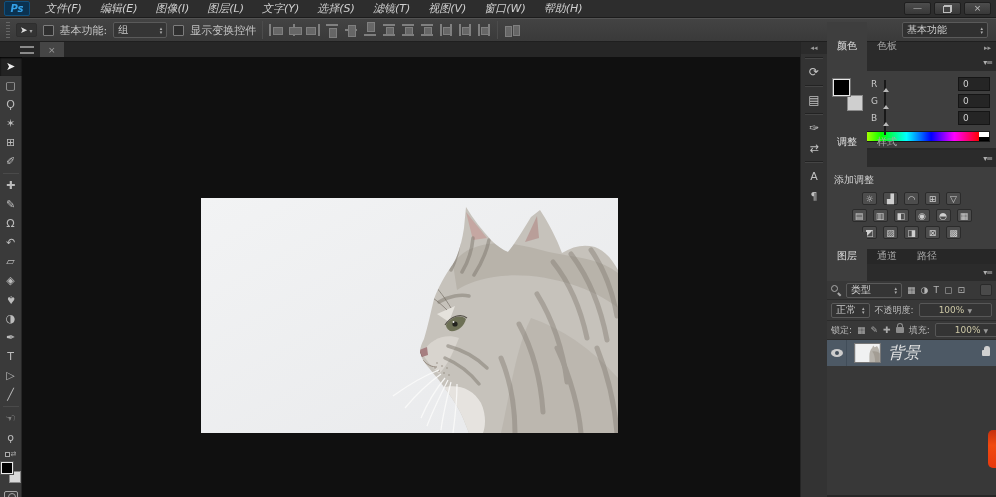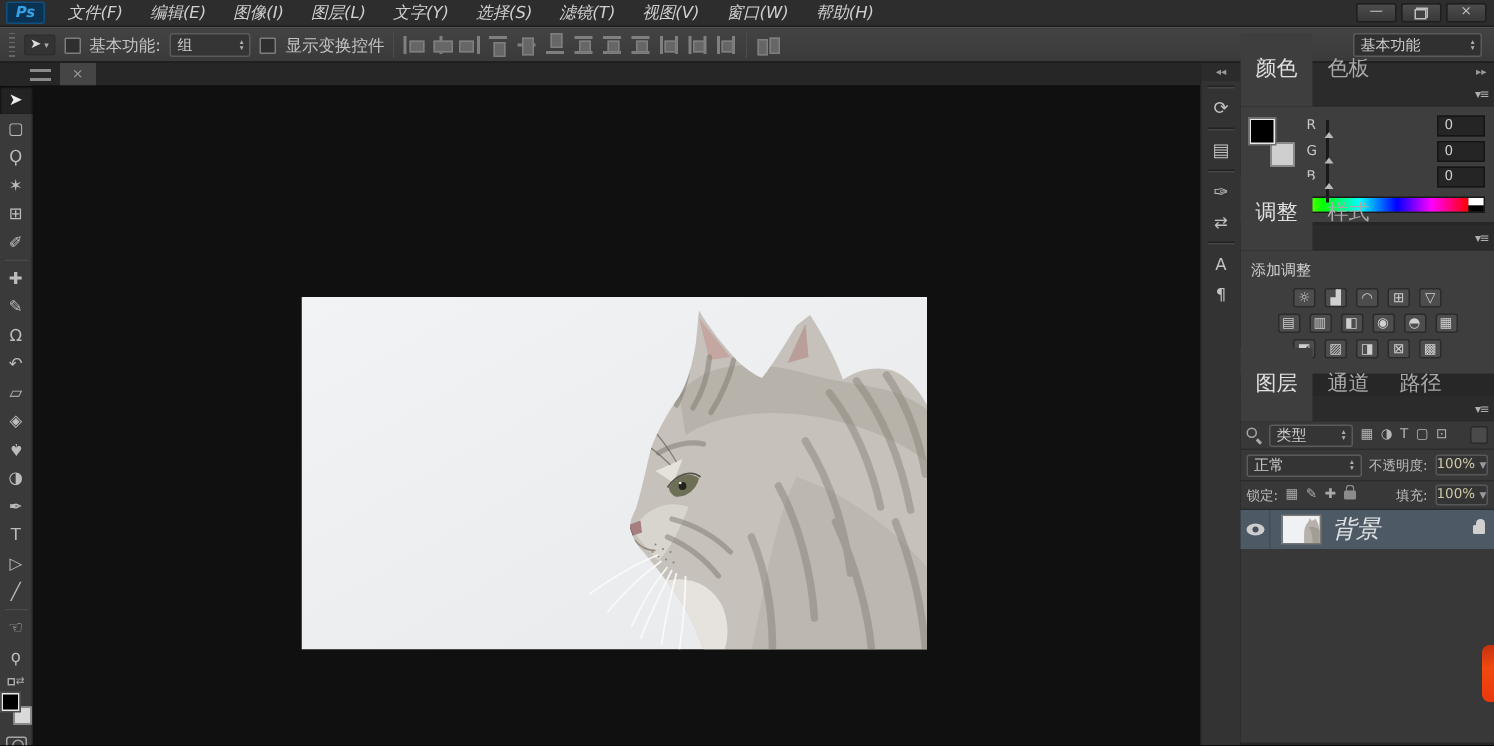--- a/index.html
+++ b/index.html
@@ -97,21 +97,21 @@
   .dsep{width:18px;height:2px;border-top:1px solid #232323;border-bottom:1px solid #454545;margin:3px 0;flex:none;}
   .dico{width:24px;height:20px;display:flex;align-items:center;justify-content:center;
         font-size:12px;color:#c2c2c2;flex:none;}
   .dico.small{font-size:11px;}
 
   
   .rightdock{position:absolute;left:827px;top:42px;width:169px;bottom:0;background:#272727;}
   .rdtop{height:12px;background:#2b2b2b;color:#9a9a9a;font-size:7px;text-align:right;line-height:12px;padding-right:5px;}
   .panel{margin-bottom:2px;}
   .ptabs{height:17px;background:#2b2b2b;display:flex;align-items:flex-end;position:relative;}
-  .ptab{padding:16px 10px;font-size:14px;line-height:17px;color:#a9a9a9;}
+  .ptab{padding:16px 10px;font-size:10px;line-height:17px;color:#a9a9a9;font-family:Liberation Mono, monospace;}
   .ptab.active{background:#3e3e3e;color:#e0e0e0;}
   .pmenu{position:absolute;right:4px;top:4px;color:#b0b0b0;font-size:8px;letter-spacing:-1px;}
   .pbody{background:#3e3e3e;padding:6px;}
 
   
   .colorrow{display:flex;gap:8px;}
   .cswatches{position:relative;width:30px;height:32px;flex:none;margin-top:2px;}
   .cfg{position:absolute;left:0;top:0;width:17px;height:17px;background:#000;border:1px solid #e8e8e8;
        outline:1px solid #6f6f6f;z-index:2;}
   .cbg{position:absolute;right:0;bottom:0;width:16px;height:16px;background:#cfcfcf;border:1px solid #8a8a8a;}
@@ -146,21 +146,21 @@
   .lrow.blend{height:21px;}
   .lrow.lock{height:19px;}
   .mag{position:relative;width:10px;height:10px;flex:none;}
   .mag::before{content:"";position:absolute;left:0;top:0;width:5px;height:5px;border:1.5px solid #a8a8a8;border-radius:50%;}
   .mag::after{content:"";position:absolute;left:7px;top:7px;width:4px;height:1.5px;background:#a8a8a8;
               transform:rotate(45deg);transform-origin:left center;}
   .fico{font-size:9px;color:#b5b5b5;flex:none;}
   .ftoggle{width:12px;height:12px;background:#4a4a4a;border:1px solid #2a2a2a;border-radius:2px;margin-left:auto;flex:none;}
   .slabel{font-size:9px;color:#bdbdbd;white-space:nowrap;}
   .vdrop{display:inline-flex;align-items:center;gap:3px;background:#343434;border:1px solid #575757;
-         border-radius:2px;height:14px;padding:0 0;font-size:9px;color:#cdc8a6;flex:none;}
+         border-radius:2px;height:14px;padding:0 19px;font-size:9px;color:#cdc8a6;flex:none;}
   .vdrop .dc{font-size:6px;color:#999;}
   .sel-blend{width:88px;height:15px;background:#343434;}
   .plock{position:relative;width:8px;height:6px;background:#a9a9a9;border-radius:1px;display:inline-block;flex:none;}
   .plock::before{content:"";position:absolute;left:1.5px;top:-4px;width:4px;height:4px;
                  border:1.5px solid #a9a9a9;border-bottom:none;border-radius:3px 3px 0 0;}
   .lockico{font-size:9px;color:#a9a9a9;flex:none;}
   .layer-row{display:flex;align-items:center;height:26px;background:#4d5965;padding:0 6px 0 0;}
   .eyecell{width:20px;height:26px;display:flex;align-items:center;justify-content:center;
            border-right:1px solid #414d59;flex:none;}
   .eye{position:relative;width:12px;height:8px;background:#cdcdcd;border-radius:50%;}

